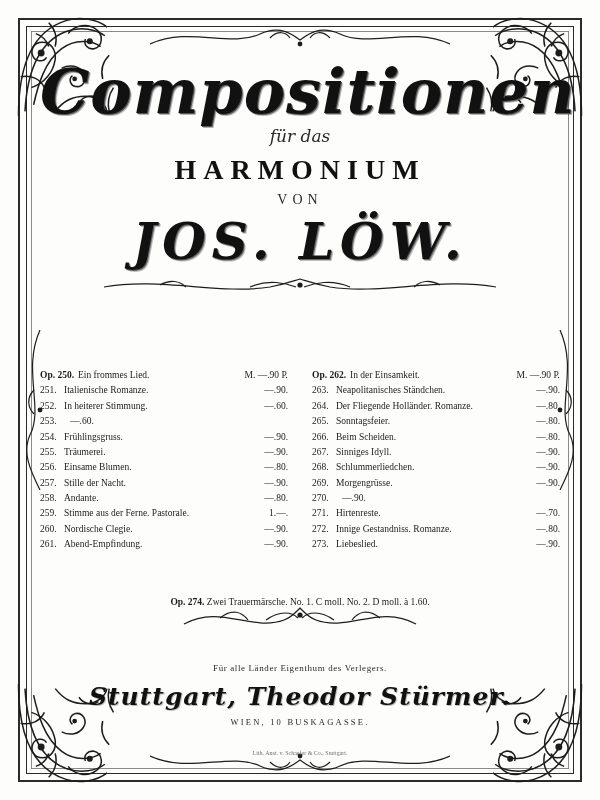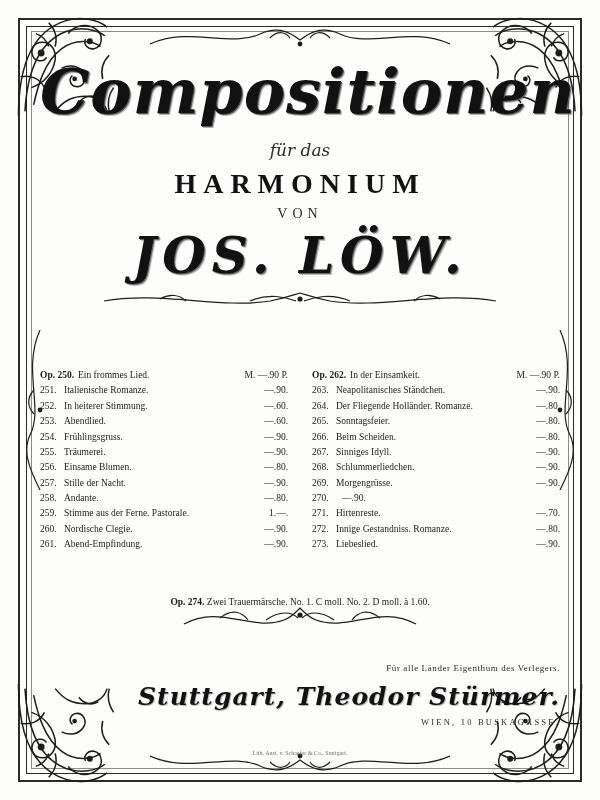--- a/index.html
+++ b/index.html
@@ -76,21 +76,21 @@
     font-style: italic;
     letter-spacing: 1px;
     line-height: 0.96;
     color: #111;
     text-shadow:
       1px 1px 0 #555,
       2px 2px 0 rgba(0,0,0,0.28);
   }
   .title-sub1 {
     text-align: center;
-    margin-top: 18px;
+    margin-top: 4px;
     font-family: "DejaVu Serif", serif;
     font-size: 17px;
     font-style: italic;
     color: #2a2a2a;
   }
   .title-instrument {
     text-align: center;
     margin-top: 8px;
     font-family: "Liberation Serif", serif;
     font-size: 28px;
@@ -186,21 +186,21 @@
     width: 240px;
     height: 40px;
   }
   .mid-ornament svg { width: 100%; height: 100%; display: block; }
 
   
   .imprint {
     position: absolute;
     left: 0; right: 0;
     top: 625px;
-    text-align: right;
+    text-align: center;
   }
   .imprint-rights {
     font-family: "Liberation Serif", serif;
     font-size: 9px;
     letter-spacing: 0.6px;
     color: #2a2a2a;
   }
   .imprint-publisher {
     margin-top: 9px;
     font-family: "DejaVu Serif", serif;
@@ -380,21 +380,20 @@
           <span class="work-title">Italienische Romanze.</span>
           <span class="work-price">—.90.</span>
         </div>
         <div class="work-row">
           <span class="work-op">252.</span>
           <span class="work-title">In heiterer Stimmung.</span>
           <span class="work-price">—.60.</span>
         </div>
         <div class="work-row">
           <span class="work-op">253.</span>
-          <span class="work-title">Abendlied.</span>
           <span class="work-price">—.60.</span>
         </div>
         <div class="work-row">
           <span class="work-op">254.</span>
           <span class="work-title">Frühlingsgruss.</span>
           <span class="work-price">—.90.</span>
         </div>
         <div class="work-row">
           <span class="work-op">255.</span>
           <span class="work-title">Träumerei.</span>

